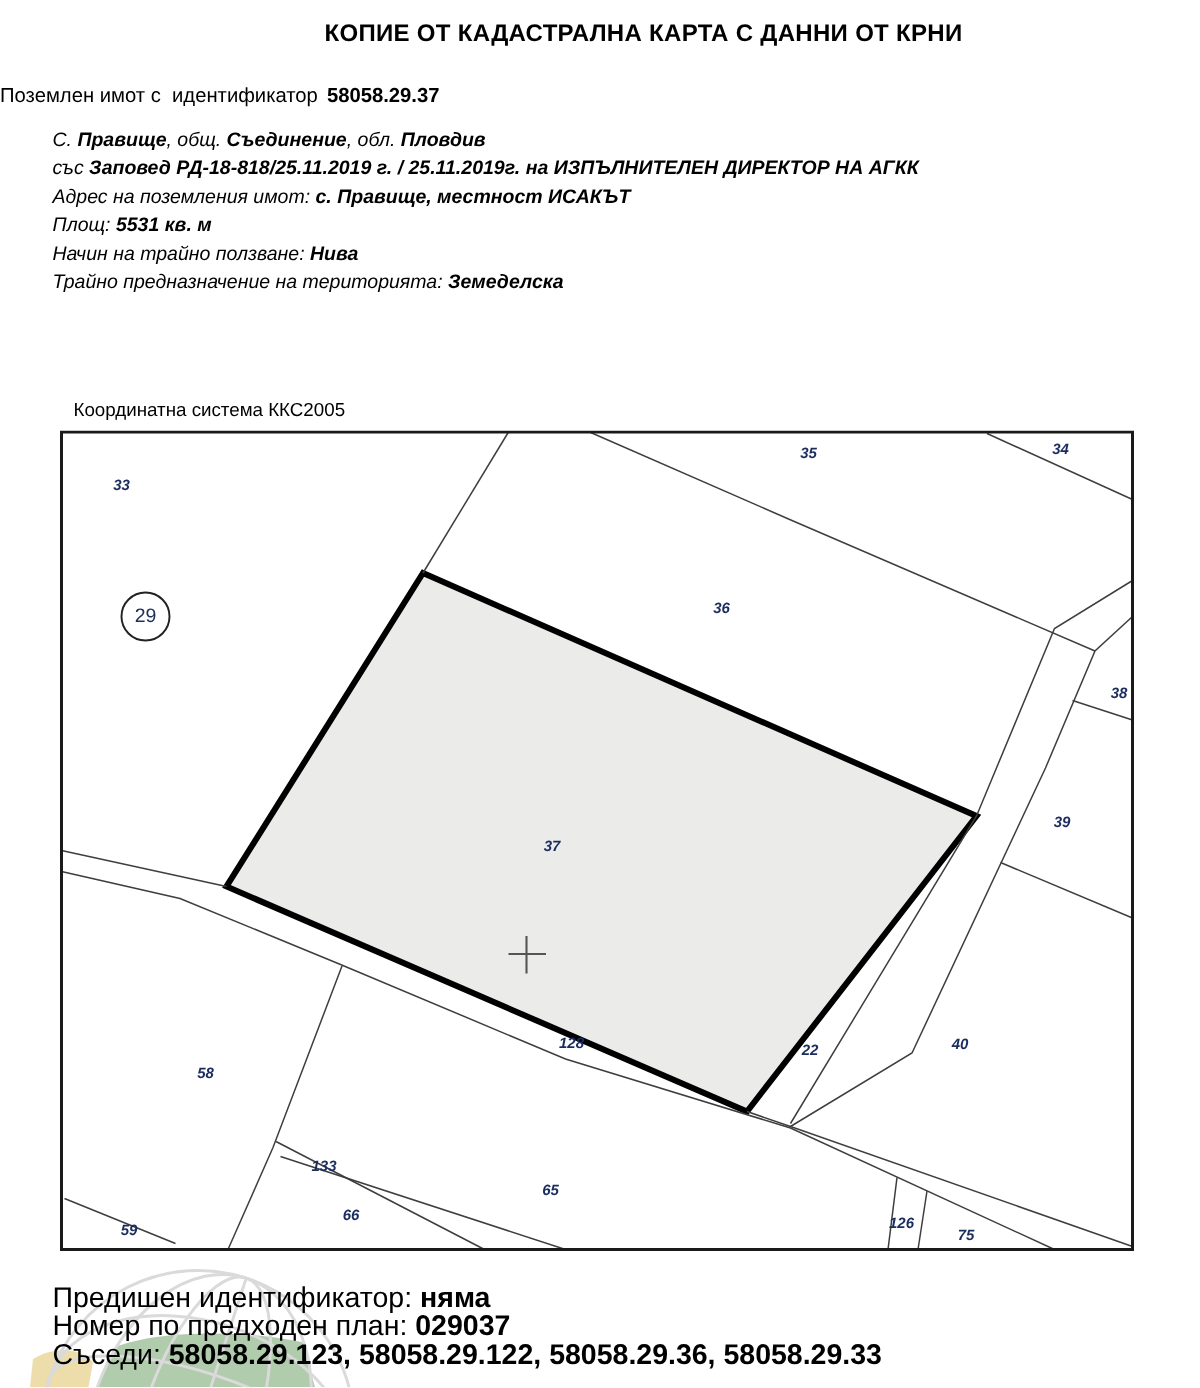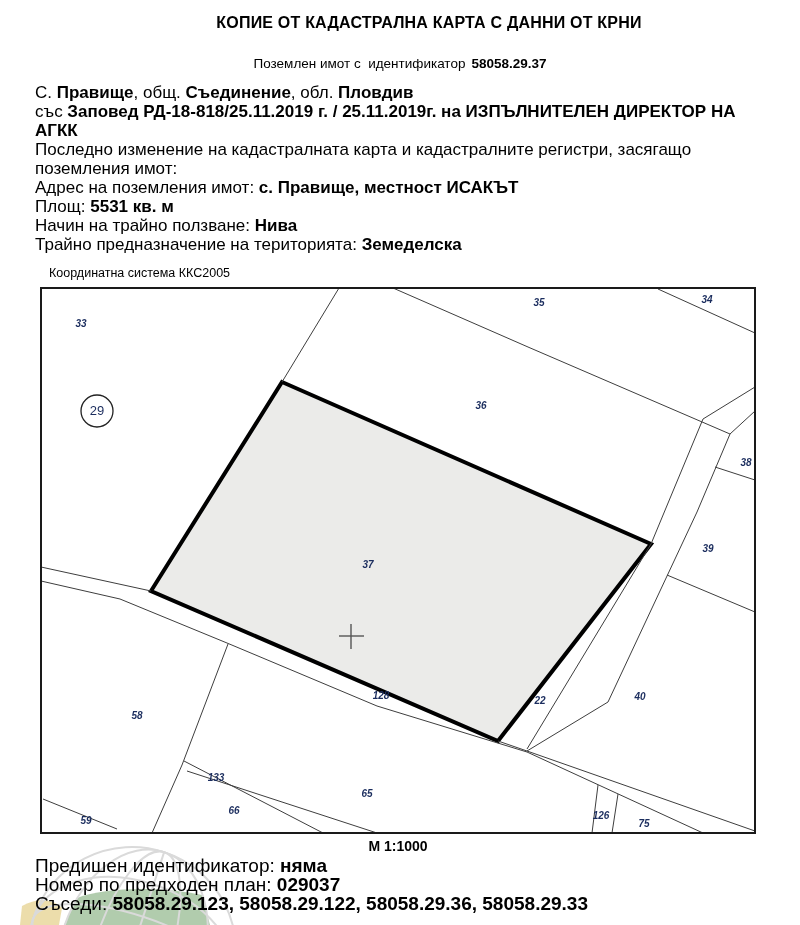--- a/index.html
+++ b/index.html
@@ -1,23 +1,23 @@
 <!DOCTYPE html>
 <html><head>
 <meta charset="utf-8">
 <style>
   html,body{margin:0;padding:0;background:#fff;}
   .page{position:relative;width:800px;height:925px;background:#fff;overflow:hidden;
         font-family:"Liberation Sans",sans-serif;color:#000;}
   .doc-title{position:absolute;top:14px;left:0;width:800px;text-align:center;
              font-size:16px;font-weight:bold;letter-spacing:.2px;padding-left:29px;}
-  .doc-subtitle{position:absolute;top:56px;left:0;width:800px;text-align:center;
+  .doc-subtitle{position:absolute;top:56px;left:0;width:800px;text-align:left;
                 font-size:13.5px;white-space:pre;}
   .doc-subtitle .b{font-weight:bold;margin-left:6px;}
-  .info-block{position:absolute;top:83px;left:35px;width:740px;font-size:17px;line-height:19px;}
+  .info-block{position:absolute;top:83px;left:35px;width:740px;font-size:13px;line-height:19px;font-style:italic;}
   .info-block .line{white-space:pre-wrap;}
   .b{font-weight:bold;}
   .coord-label{position:absolute;top:266px;left:49px;font-size:12.5px;}
   .map-wrap{position:absolute;top:287px;left:40px;width:716px;height:547px;z-index:2;}
   .map-wrap svg{display:block;}
   .scale-label{position:absolute;top:838px;left:40px;width:716px;text-align:center;
                font-size:14px;font-weight:bold;z-index:2;}
   .footer-block{position:absolute;top:856px;left:35px;width:740px;font-size:19px;
                 line-height:19px;z-index:3;}
   .logo-wrap{position:absolute;top:836px;left:12px;z-index:1;}
@@ -37,21 +37,20 @@
 
 <div class="page">
 
   <div class="doc-title">КОПИЕ ОТ КАДАСТРАЛНА КАРТА С ДАННИ ОТ КРНИ</div>
 
   <div class="doc-subtitle"><span>Поземлен имот с  идентификатор</span><span class="b">58058.29.37</span></div>
 
   <div class="info-block">
       <div class="line"><span>С. </span><span class="b">Правище</span><span>, общ. </span><span class="b">Съединение</span><span>, обл. </span><span class="b">Пловдив</span></div>
       <div class="line"><span>със </span><span class="b">Заповед РД-18-818/25.11.2019 г. / 25.11.2019г. на ИЗПЪЛНИТЕЛЕН ДИРЕКТОР НА АГКК</span></div>
-      <div class="line"><span>Последно изменение на кадастралната карта и кадастралните регистри, засягащо поземления имот:</span></div>
       <div class="line"><span>Адрес на поземления имот: </span><span class="b">с. Правище, местност ИСАКЪТ</span></div>
       <div class="line"><span>Площ: </span><span class="b">5531 кв. м</span></div>
       <div class="line"><span>Начин на трайно ползване: </span><span class="b">Нива</span></div>
       <div class="line"><span>Трайно предназначение на територията: </span><span class="b">Земеделска</span></div>
     </div>
 
   <div class="coord-label">Координатна система ККС2005</div>
 
   <div class="map-wrap">
     <svg width="716" height="547" viewBox="0 0 716 547">
@@ -104,21 +103,20 @@
           <text x="561" y="531.5" class="plabel" fill="#1b2d5e">126</text>
           <text x="604" y="539.5" class="plabel" fill="#1b2d5e">75</text>
           <text x="328" y="280.5" class="plabel" fill="#1b2d5e">37</text>
           <text x="57" y="127.5" class="rlabel" fill="#1b2d5e">29</text>
         </g>
 
       <rect class="mframe" x="1" y="1" width="714" height="545"></rect>
     </svg>
   </div>
 
-  <div class="scale-label">М 1:1000</div>
 
   <div class="footer-block">
       <div class="line"><span>Предишен идентификатор: </span><span class="b">няма</span></div>
       <div class="line"><span>Номер по предходен план: </span><span class="b">029037</span></div>
       <div class="line"><span>Съседи: </span><span class="b">58058.29.123, 58058.29.122, 58058.29.36, 58058.29.33</span></div>
     </div>
 
   <div class="logo-wrap">
     <svg width="250" height="89" viewBox="0 0 250 89">
       <path d="M65,62 C95,50 155,51 190,59 L198,89 L52,89 Z" fill="#a9c7a4" opacity="0.9"></path>

